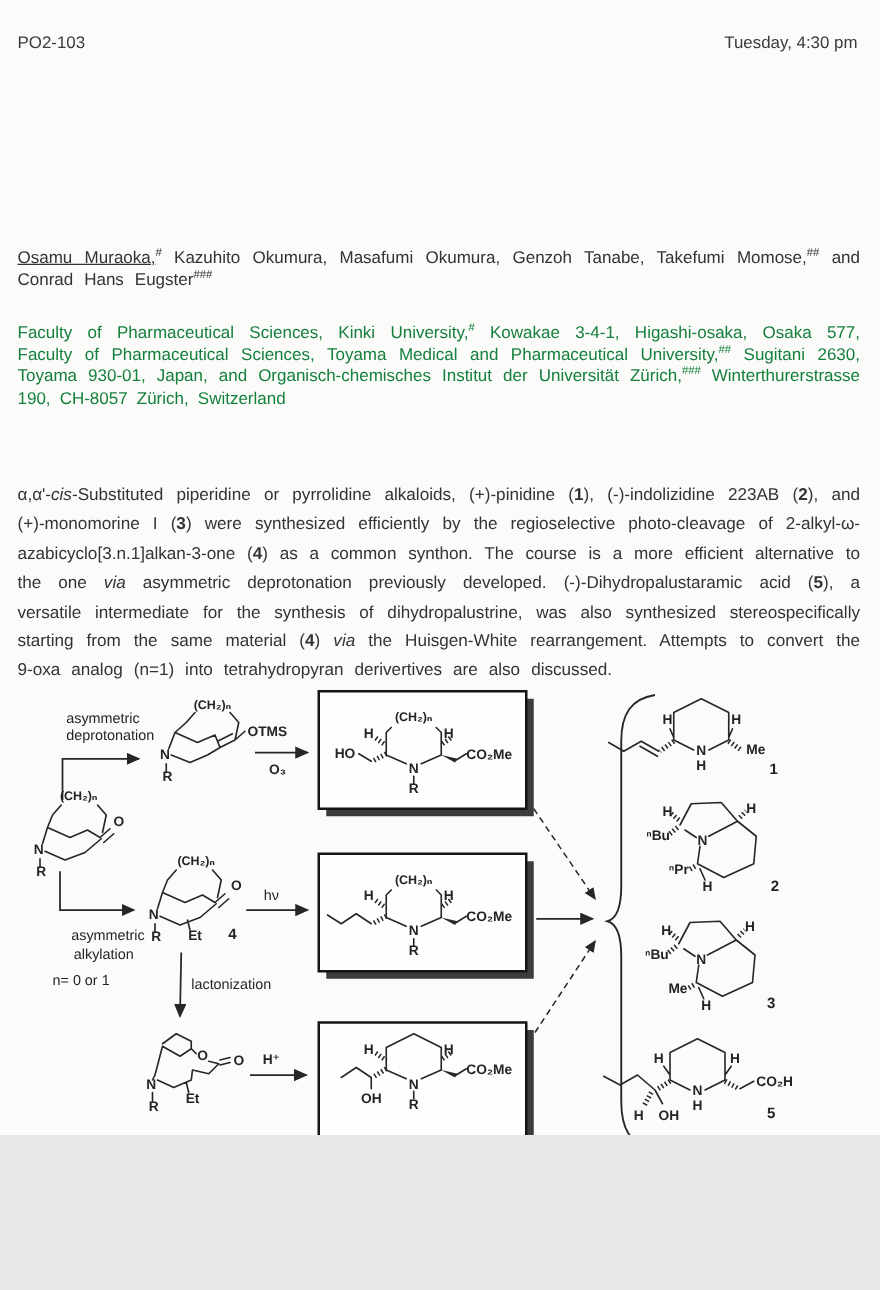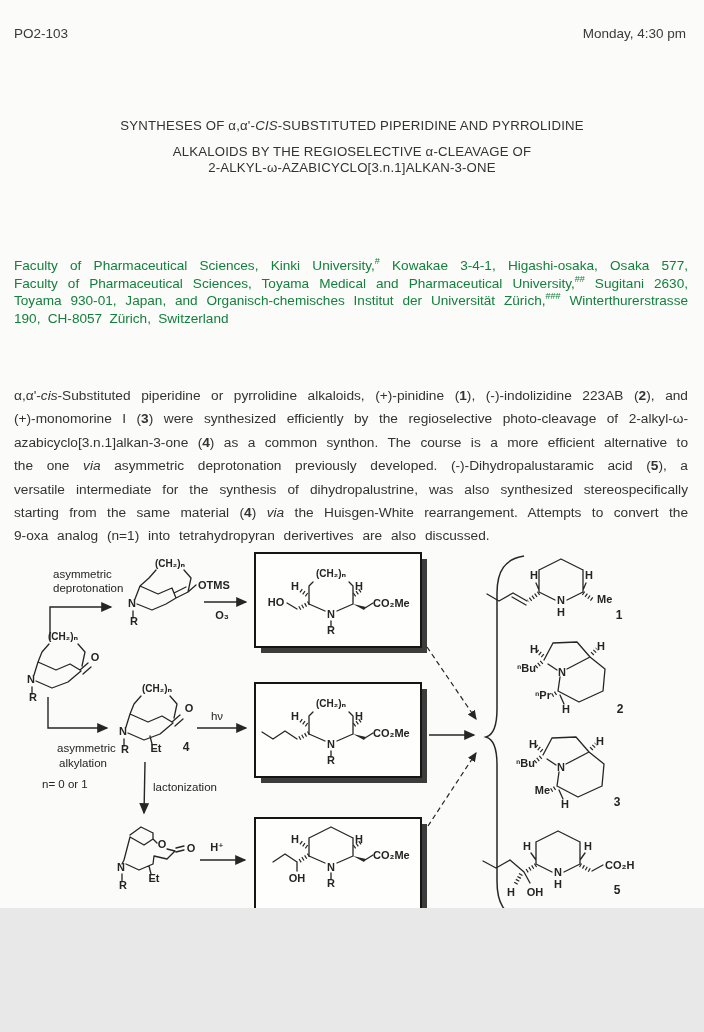--- a/index.html
+++ b/index.html
@@ -37,29 +37,25 @@
   .num{font-size:12px;font-weight:bold;}
   .scan-bar{position:absolute;left:57px;top:1014px;width:333px;height:16px;background:#272b58;}
 </style>
 </head>
 <body>
 
 <div class="page">
 
   <div class="hdr">
     <span>PO2-103</span>
-    <span>Monday, 4:30 pm</span>
+    <span>Tuesday, 4:30 pm</span>
   </div>
 
-  <div class="ttl">
-    <div class="t1"><span>SYNTHESES OF α,α'-</span><span class="rt-i">CIS</span><span>-SUBSTITUTED PIPERIDINE AND PYRROLIDINE</span></div>
-    <div class="t2">ALKALOIDS BY THE REGIOSELECTIVE α-CLEAVAGE OF</div>
-    <div class="t2">2-ALKYL-ω-AZABICYCLO[3.n.1]ALKAN-3-ONE</div>
-  </div>
-
+
+  <div class="authors"><span class="rt-u">Osamu Muraoka,</span><span class="rt-sup">#</span><span> Kazuhito Okumura, Masafumi Okumura, Genzoh Tanabe, Takefumi Momose,</span><span class="rt-sup">##</span><span> and Conrad Hans Eugster</span><span class="rt-sup">###</span></div>
   <div class="affil"><span>Faculty of Pharmaceutical Sciences, Kinki University,</span><span class="rt-sup">#</span><span> Kowakae 3-4-1, Higashi-osaka, Osaka 577, Faculty of Pharmaceutical Sciences, Toyama Medical and Pharmaceutical University,</span><span class="rt-sup">##</span><span> Sugitani 2630, Toyama 930-01, Japan, and Organisch-chemisches Institut der Universität Zürich,</span><span class="rt-sup">###</span><span> Winterthurerstrasse 190, CH-8057 Zürich, Switzerland</span></div>
   <div class="abs"><span>α,α'-</span><span class="rt-i">cis</span><span>-Substituted piperidine or pyrrolidine alkaloids, (+)-pinidine (</span><span class="rt-b">1</span><span>), (-)-indolizidine 223AB (</span><span class="rt-b">2</span><span>), and (+)-monomorine I (</span><span class="rt-b">3</span><span>) were synthesized efficiently by the regioselective photo-cleavage of 2-alkyl-ω-azabicyclo[3.n.1]alkan-3-one (</span><span class="rt-b">4</span><span>) as a common synthon.  The course is a more efficient alternative to the one </span><span class="rt-i">via</span><span> asymmetric deprotonation previously developed.  (-)-Dihydropalustaramic acid (</span><span class="rt-b">5</span><span>), a versatile intermediate for the synthesis of dihydropalustrine, was also synthesized stereospecifically starting from the same material (</span><span class="rt-b">4</span><span>) </span><span class="rt-i">via</span><span> the Huisgen-White rearrangement.  Attempts to convert the 9-oxa analog (n=1) into tetrahydropyran derivertives are also discussed.</span></div>
 
   <svg class="scheme" width="704" height="480" viewBox="0 0 704 480" xmlns="http://www.w3.org/2000/svg">
     <defs>
       <marker id="ah" markerWidth="9" markerHeight="8" refX="7" refY="3.5" orient="auto">
         <path d="M0,0 L8,3.5 L0,7 Z" fill="#262626"></path>
       </marker>
       <g id="cage">
         <path class="bond" d="M42,112 L49,104 M78,104 L85,112 M85,112 L82,126 M38,122 L42,112 M38,122 L34,135 M38,122 L56,130 L70,124 L80,130 M80,130 L88,123 M83,134 L91,127 M36,141 L52,148 L68,142 L81,131 M32,147 L32,154"></path>

